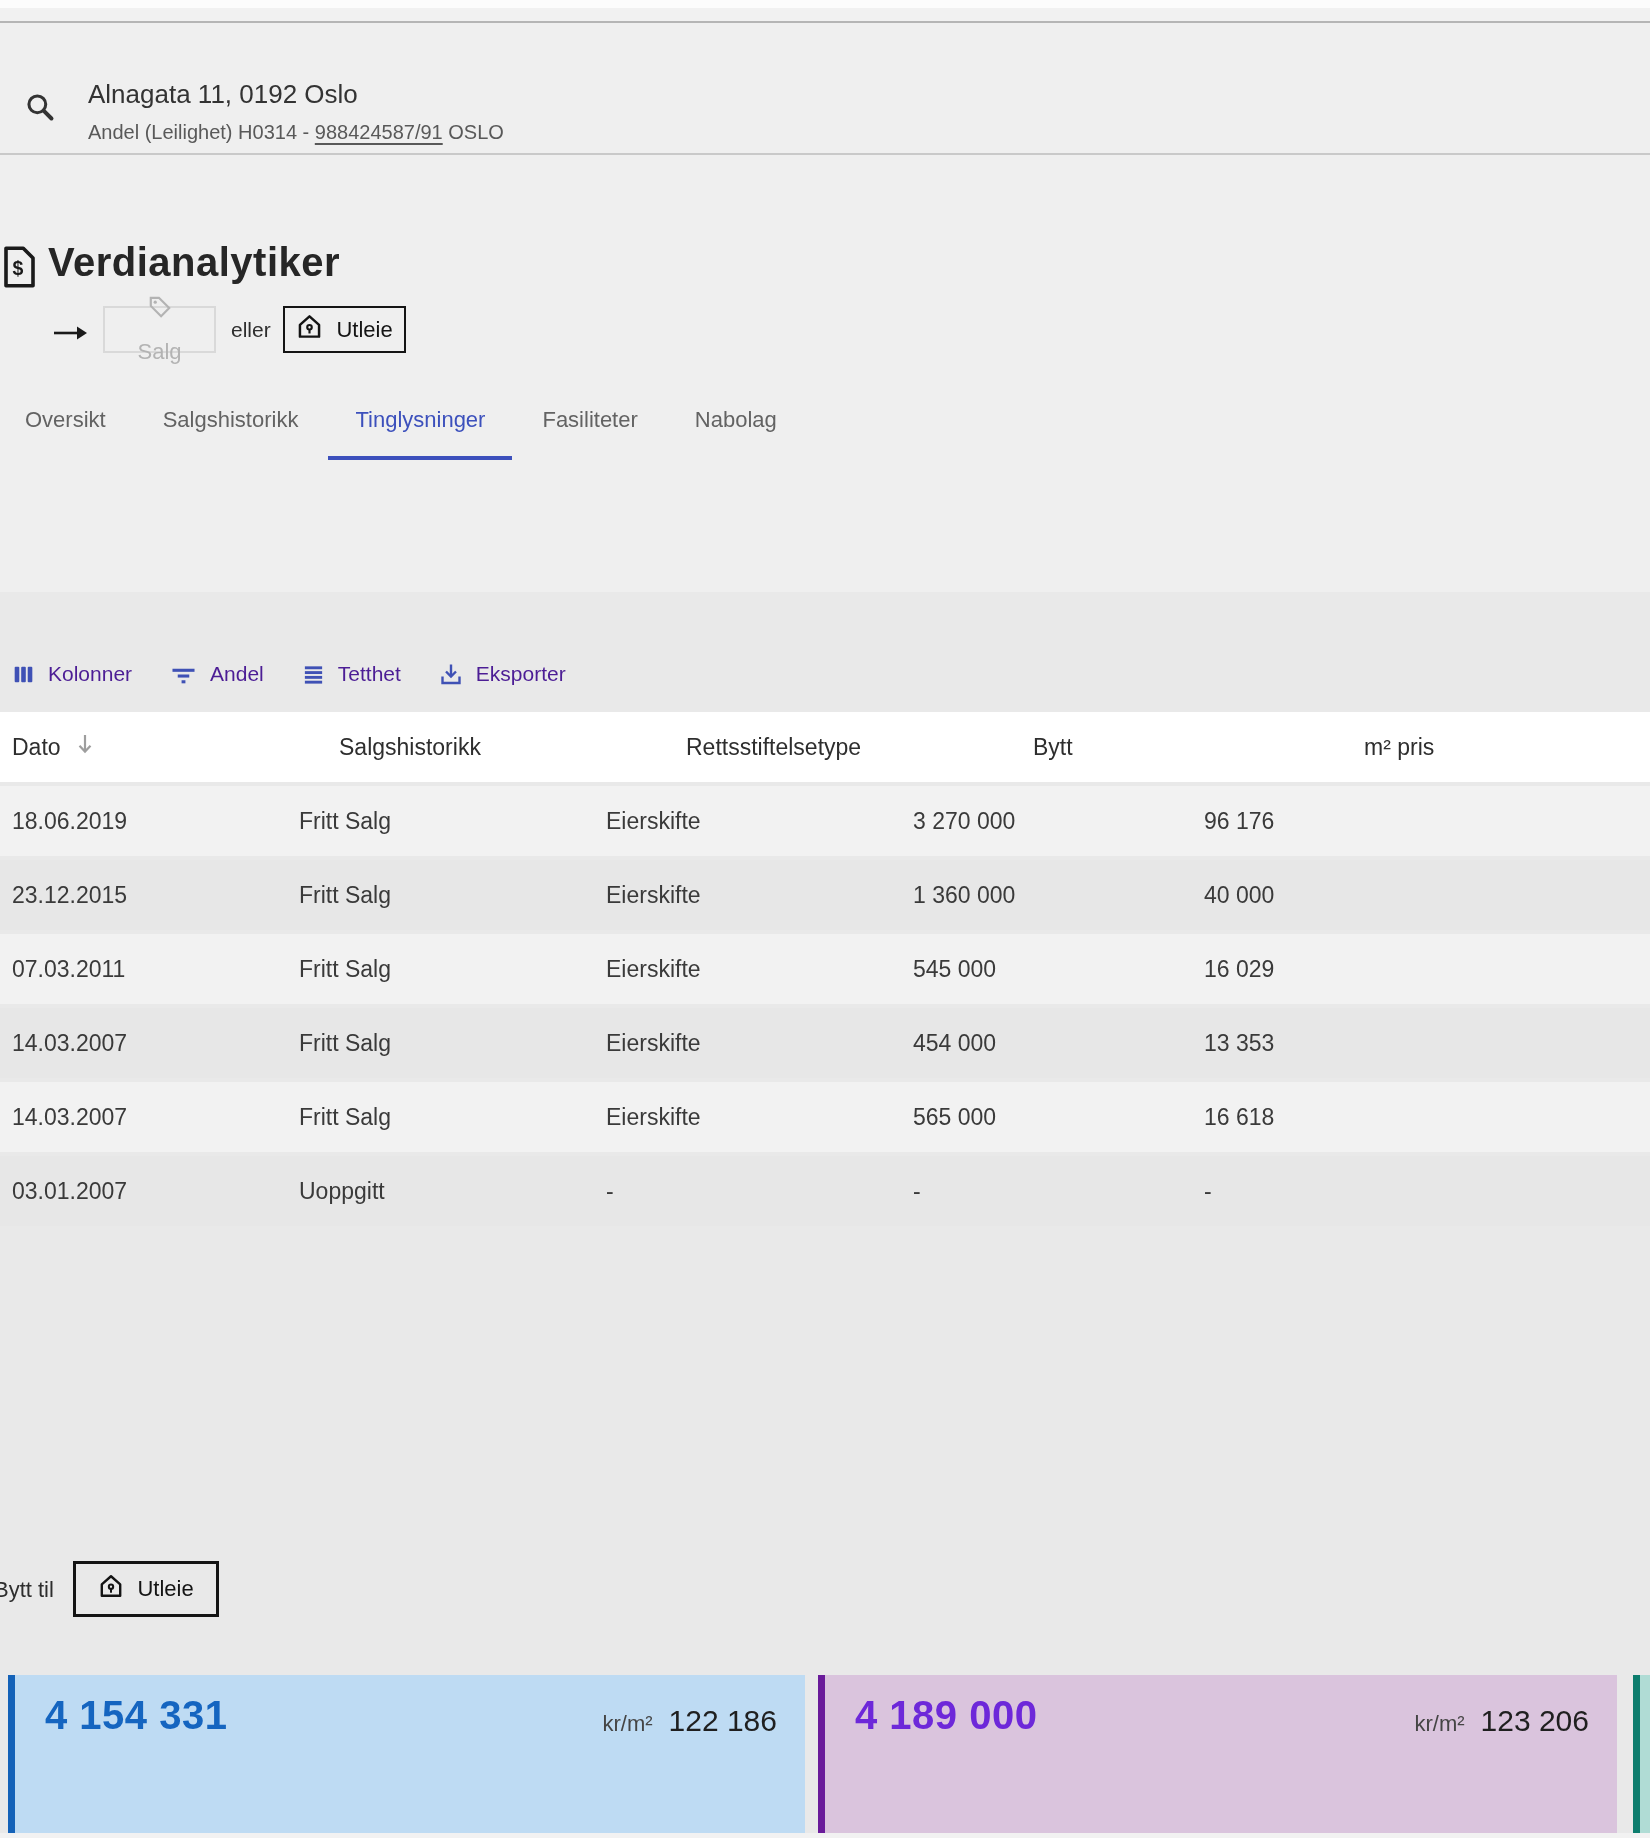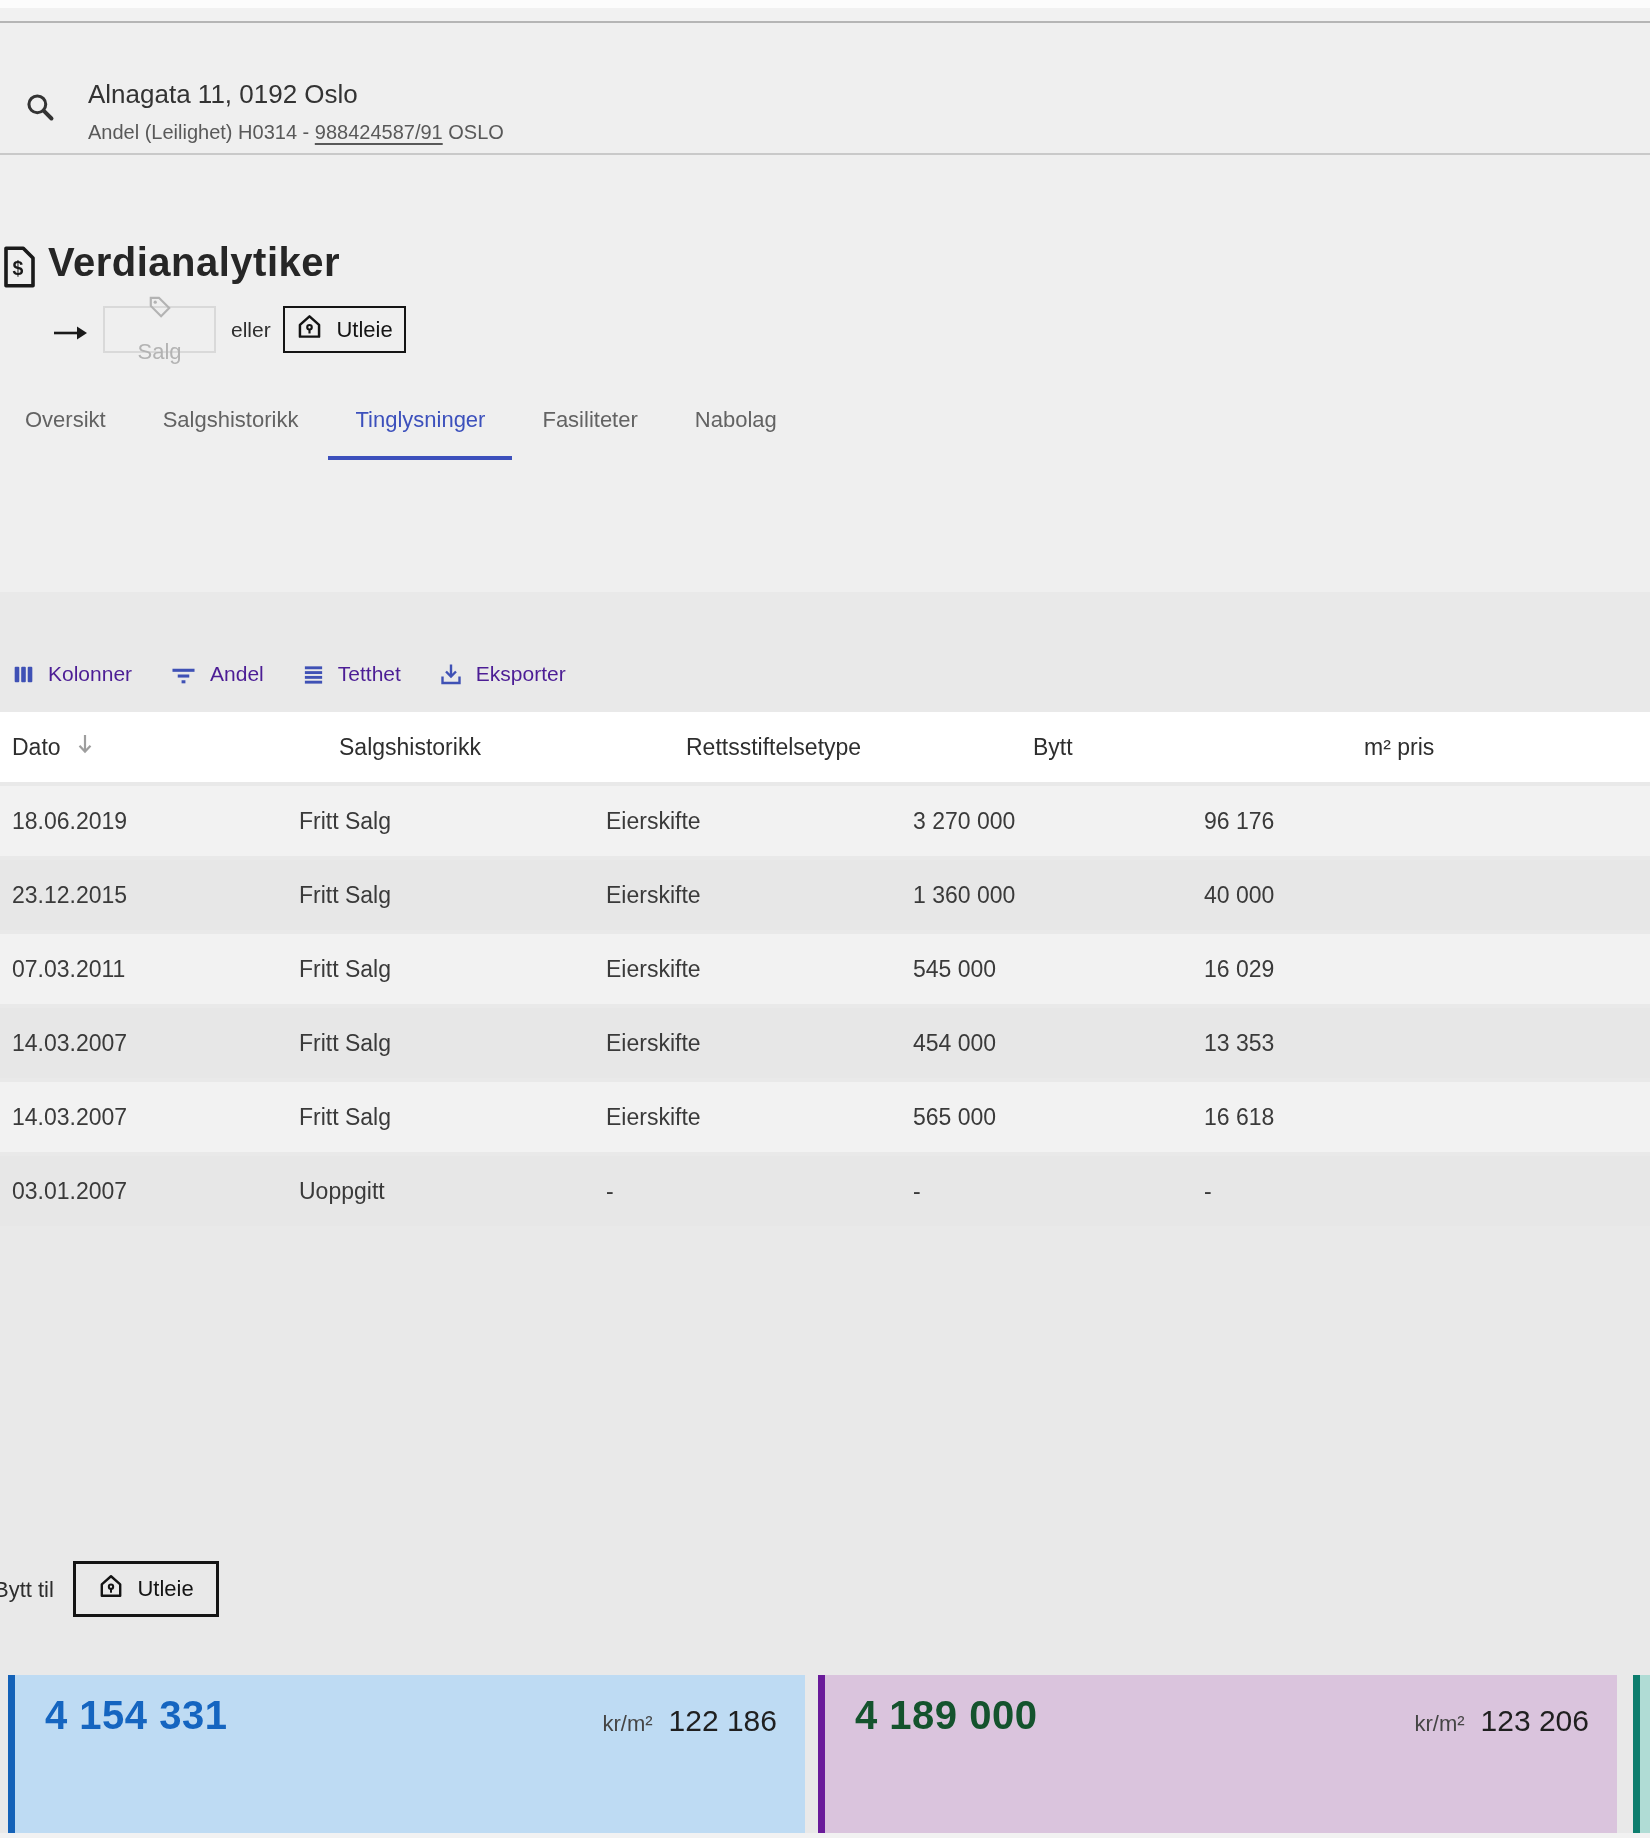--- a/index.html
+++ b/index.html
@@ -66,21 +66,21 @@
   .card { top:1675px; height:158px; border-left:7px solid; padding:18px 28px 16px 30px; display:flex; flex-direction:column; justify-content:space-between; }
   .card-blue { left:8px; width:797px; background:#bedbf3; border-left-color:#1462b8; }
   .card-purple { left:818px; width:799px; background:#dac4dd; border-left-color:#6a1b9a; }
   .card-teal { left:1633px; width:30px; background:#b0dcd5; border-left-color:#0d7d6e; padding:0; }
   .card-top { display:flex; justify-content:space-between; align-items:center; }
   .card-label-wrap { display:flex; align-items:center; gap:11px; font-size:23px; color:#2e2e2e; }
   .card-from { font-size:23px; color:#474747; }
   .card-bottom { display:flex; justify-content:space-between; align-items:flex-end; }
   .card-value { font-size:40px; font-weight:700; letter-spacing:0.5px; }
   .card-blue .card-value { color:#1565c0; }
-  .card-purple .card-value { color:#14532d;text-align:right; }
+  .card-purple .card-value { color:#6d28d9;text-align:right; }
   .unit-wrap { display:flex; align-items:baseline; gap:16px; }
   .unit-label { font-size:22px; color:#454545; }
   .unit-value { font-size:30px; color:#1f1f1f; font-weight:500; }
 
   .bottom-strip { top:1833px; left:0; right:0; height:5px; background:#f2f2f2; }
 </style>
 </head>
 <body>
 
 <div class="abs top-white"></div>

